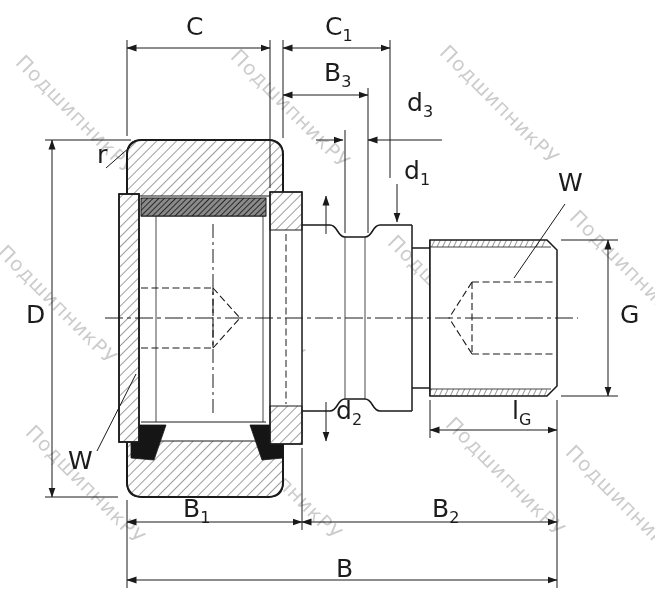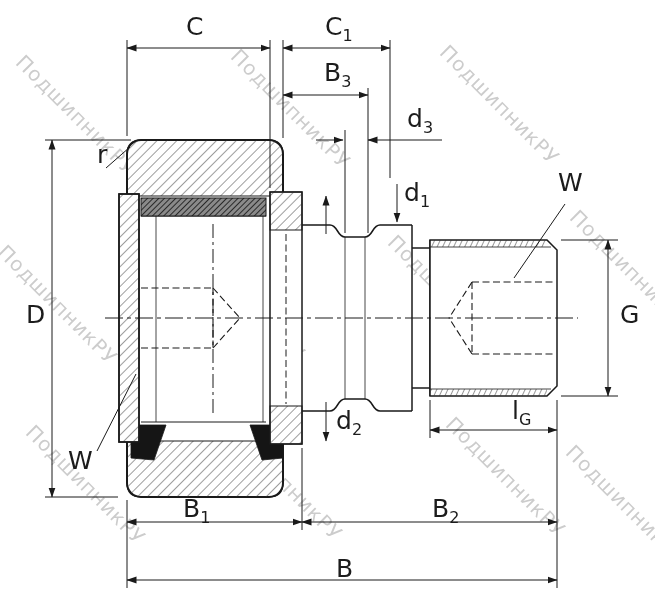--- a/index.html
+++ b/index.html
@@ -160,26 +160,26 @@
         <line x1="106" y1="168" x2="130" y2="147"></line>
         <line x1="565" y1="204" x2="514" y2="278"></line>
         <line x1="97" y1="451" x2="136" y2="374"></line>
       </g>
     </g>
   </svg>
 
   <div class="dim-label" style="left:186px;top:14px"><span>C</span></div>
   <div class="dim-label" style="left:325px;top:14px"><span>C</span><sub>1</sub></div>
   <div class="dim-label" style="left:324px;top:60px"><span>B</span><sub>3</sub></div>
-  <div class="dim-label" style="left:407px;top:106px"><span>d</span><sub>3</sub></div>
-  <div class="dim-label" style="left:404px;top:180px"><span>d</span><sub>1</sub></div>
+  <div class="dim-label" style="left:407px;top:90px"><span>d</span><sub>3</sub></div>
+  <div class="dim-label" style="left:404px;top:158px"><span>d</span><sub>1</sub></div>
   <div class="dim-label" style="left:558px;top:170px"><span>W</span></div>
   <div class="dim-label" style="left:97px;top:142px"><span>r</span></div>
   <div class="dim-label" style="left:26px;top:302px"><span>D</span></div>
   <div class="dim-label" style="left:620px;top:302px"><span>G</span></div>
-  <div class="dim-label" style="left:336px;top:408px"><span>d</span><sub>2</sub></div>
+  <div class="dim-label" style="left:336px;top:398px"><span>d</span><sub>2</sub></div>
   <div class="dim-label" style="left:512px;top:398px"><span>l</span><sub>G</sub></div>
   <div class="dim-label" style="left:68px;top:448px"><span>W</span></div>
   <div class="dim-label" style="left:183px;top:496px"><span>B</span><sub>1</sub></div>
   <div class="dim-label" style="left:432px;top:496px"><span>B</span><sub>2</sub></div>
   <div class="dim-label" style="left:336px;top:556px"><span>B</span></div>
 
 </div>
 
 </body></html>

